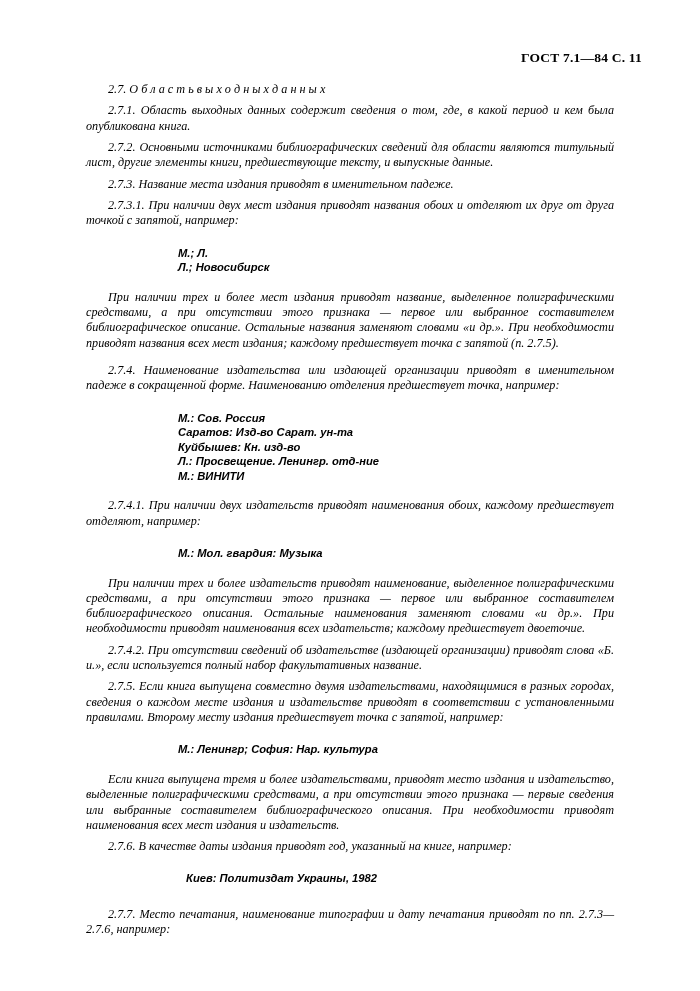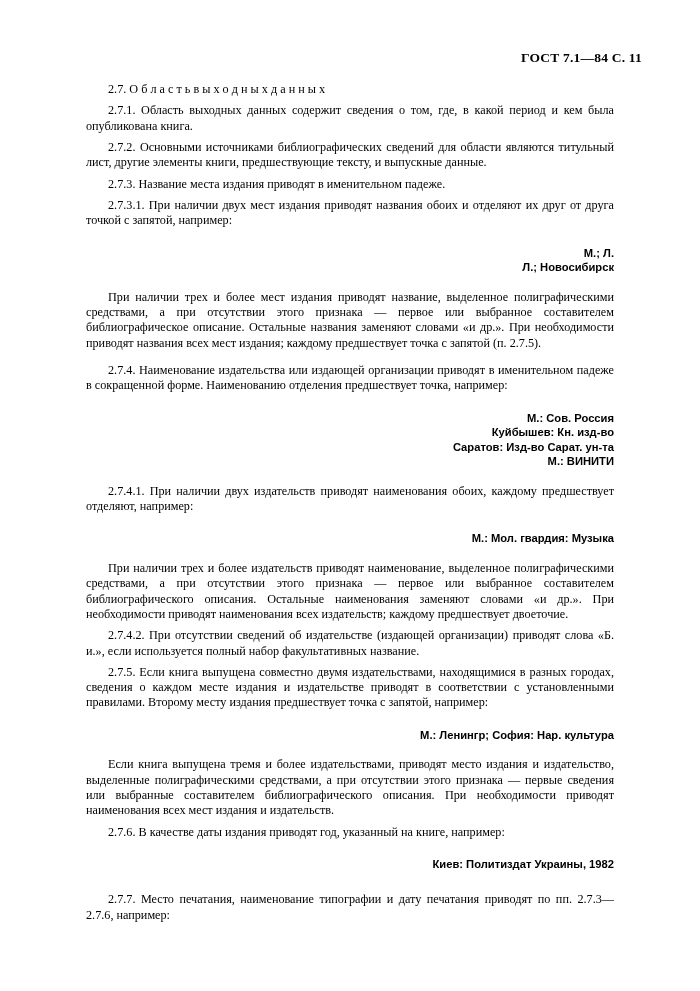--- a/index.html
+++ b/index.html
@@ -36,31 +36,32 @@
     top: 82px;
     left: 86px;
     width: 528px;
   }
   p {
     margin: 0;
     font-size: 12.2px;
     line-height: 1.255;
     text-align: justify;
     text-justify: inter-word;
+    font-style: italic;
   }
   p.ind {
     text-indent: 22px;
   }
   .ex {
     margin: 0;
     font-family: "Liberation Sans", sans-serif;
     font-size: 11.2px;
     font-weight: bold;
     line-height: 1.30;
-    text-align: right;
+    text-align: left;
     text-indent: 0;
     padding-left: 22px;
   }
   .ex.deep {
     padding-left: 92px;
   }
   .ex.deep2 {
     padding-left: 100px;
   }
   .gap-s { height: 6px; }
@@ -92,22 +93,23 @@
       </div>
       <div class="gap-l"></div>
       <p class="ind">При наличии трех и более мест издания приводят название, выделенное полиграфическими средствами, а при отсутствии этого признака — первое или выбранное составителем библиографическое описание. Остальные названия заменяют словами «и др.». При необходимости приводят названия всех мест издания; каждому предшествует точка с запятой (п.  2.7.5).</p>
       <div class="gap-s"></div>
       <div class="gap-s"></div>
       <p class="ind">2.7.4. Наименование издательства или издающей организации приводят в именительном падеже в сокращенной форме. Наименованию отделения предшествует точка, например:</p>
       <div class="gap-s"></div>
       <div class="gap-m"></div>
       <div>
         <p class="ex deep">М.: Сов. Россия</p>
+        <p class="ex deep">Саратов: Изд-во Сарат. ун-та</p>
         <p class="ex deep">Куйбышев: Кн. изд-во</p>
-        <p class="ex deep">Саратов: Изд-во Сарат. ун-та</p>
+        <p class="ex deep">Л.: Просвещение. Ленингр. отд-ние</p>
         <p class="ex deep">М.: ВИНИТИ</p>
       </div>
       <div class="gap-l"></div>
       <p class="ind">2.7.4.1.  При наличии двух издательств приводят наименования обоих, каждому предшествует отделяют,  например:</p>
       <div class="gap-s"></div>
       <div class="gap-m"></div>
       <div>
         <p class="ex deep">М.: Мол. гвардия: Музыка</p>
       </div>
       <div class="gap-l"></div>

